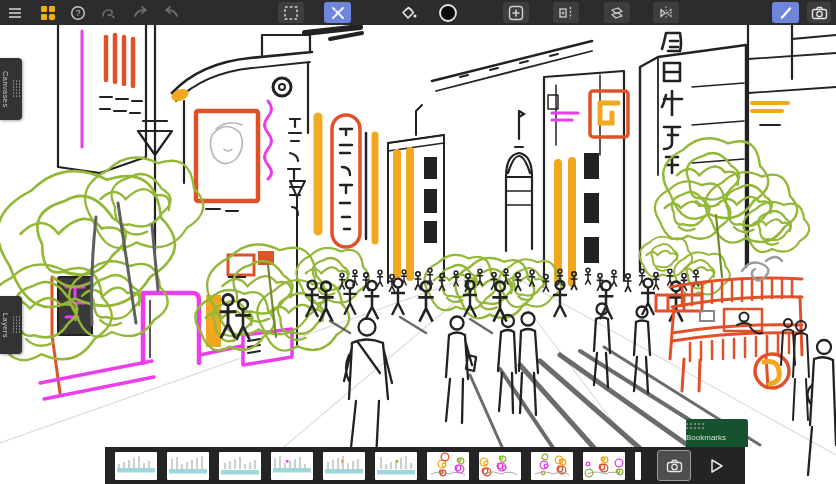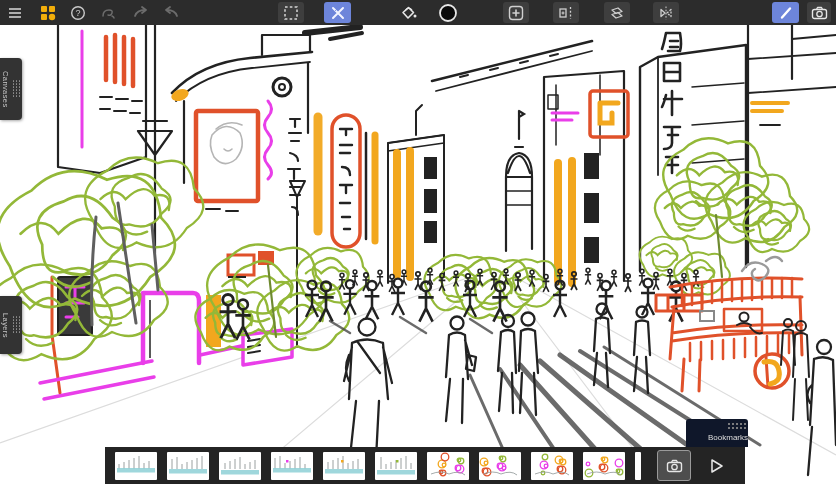--- a/index.html
+++ b/index.html
@@ -22,22 +22,22 @@
         display:flex;align-items:center;justify-content:center;gap:3px;z-index:30;
         box-shadow:1px 1px 3px rgba(0,0,0,.35);cursor:pointer;}
   .vtab .vlabel{writing-mode:vertical-rl;font-size:7.5px;color:#c9c9c9;letter-spacing:.4px;}
   .dotgrid{display:grid;}
   .dotgrid i{width:1.5px;height:1.5px;background:#909090;border-radius:50%;}
   .vdots{grid-template-columns:repeat(3,3px);grid-auto-rows:3px;}
   #tab-canvases{top:58px;height:62px;}
   #tab-layers{top:296px;height:58px;}
 
   
-  #bookmarks-tab{position:absolute;left:686px;top:419px;width:62px;height:28px;background:#0f172a;
-        border-radius:3px 3px 0 0;display:flex;flex-direction:column;align-items:flex-end;
+  #bookmarks-tab{position:absolute;left:686px;top:419px;width:62px;height:28px;background:#14532d;
+        border-radius:3px 3px 0 0;display:flex;flex-direction:column;align-items:flex-start;
         padding-top:4px;box-sizing:border-box;z-index:31;cursor:pointer;}
   #bookmarks-tab .hdots{grid-template-columns:repeat(5,4px);grid-auto-rows:4px;}
   #bookmarks-tab .blabel{font-size:8px;color:#dedede;margin-top:2px;}
 
   
   #filmstrip{position:absolute;left:105px;top:447px;width:640px;height:37px;background:#242424;
         display:flex;align-items:center;padding:0 10px;box-sizing:border-box;gap:10px;z-index:32;}
   .thumb{width:42px;height:28px;background:#fff;border-radius:1px;flex:0 0 auto;cursor:pointer;}
   .thumb.sliver{width:6px;}
   .thumb svg{display:block;}

